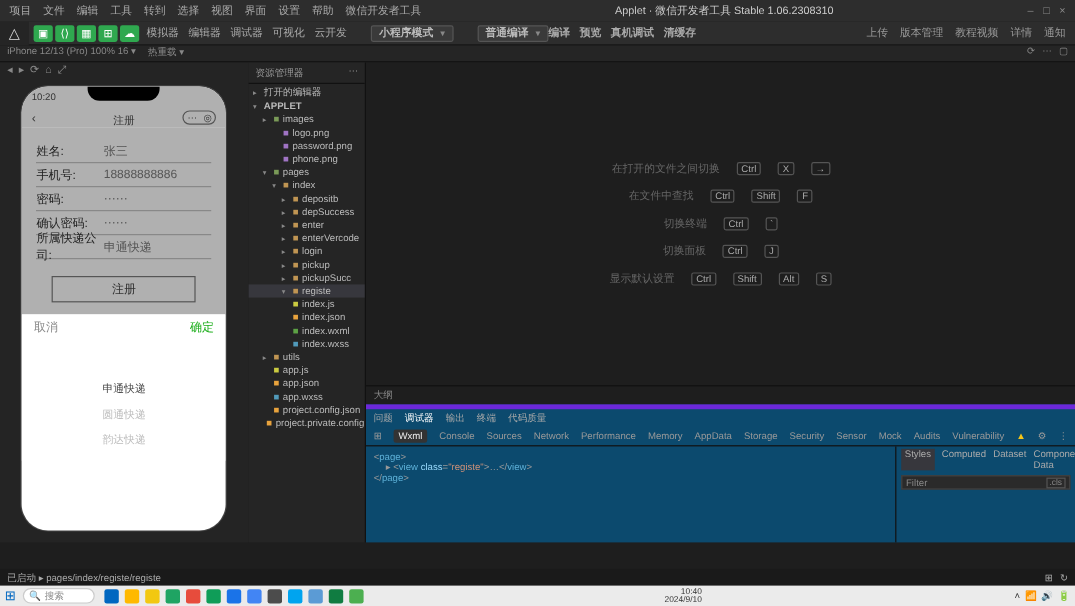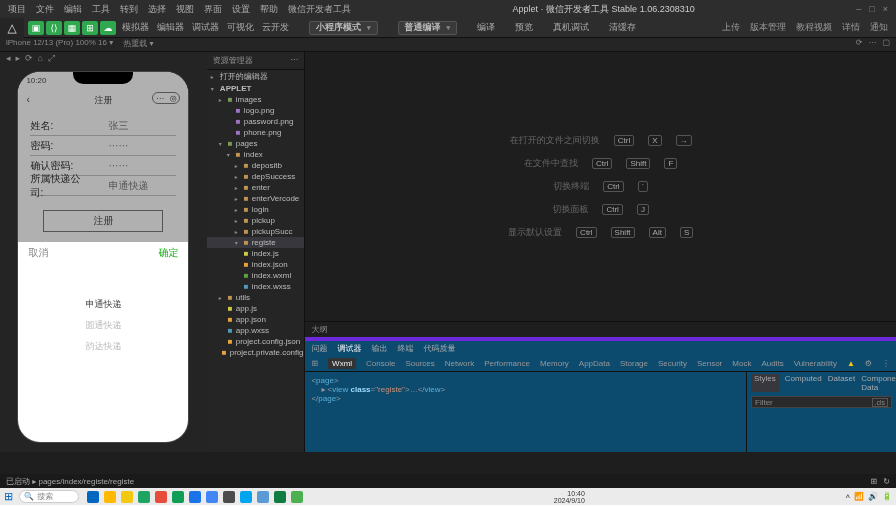--- a/index.html
+++ b/index.html
@@ -8,39 +8,39 @@
 .menu { display:flex; gap:10px; padding-left:8px;}
 .titlecenter { flex:1; text-align:center; color:#ccc;}
 .winbtns { display:flex; gap:8px; padding-right:8px; color:#888;}
 .toolbar { height:20px; background:#2d2d2d; display:flex; align-items:center; border-bottom:1px solid #111;}
 .logo { width:24px; height:20px; display:flex; align-items:center; justify-content:center; font-size:12px; color:#ddd; background:#252525;}
 .grnbtns { display:flex; gap:2px; margin-left:4px;}
 .grn { background:#2fa84f; color:#fff; width:16px; height:14px; font-size:9px; display:flex; align-items:center; justify-content:center; border-radius:2px;}
 .tlabels { display:flex; gap:8px; margin-left:6px; color:#aaa; font-size:9px;}
 .combo { margin-left:20px; background:#3a3a3a; border:1px solid #555; height:14px; padding:0 6px; display:flex; align-items:center; gap:6px; font-size:9px; color:#bbb; border-radius:2px;font-weight:bold;}
 .combo .arr { font-size:7px; color:#888;}
-.rlabels { margin-left:20px; display:flex; gap:20px; font-size:9px; color:#aaa;}
+.rlabels { margin-left:0; display:flex; gap:8px; font-size:9px; color:#aaa;font-weight:bold;}
 .ricons { margin-left:auto; display:flex; gap:10px; padding-right:8px; color:#999; font-size:9px;}
 .subbar { height:14px; background:#252525; display:flex; font-size:8px; color:#888; border-bottom:1px solid #111;}
 .subbar .l { padding-left:6px;}
 .subbar .ico { margin-left:auto; display:flex; gap:6px; padding-right:6px;}
 .body { display:flex; height:400px;}
 .simcol { width:210px; background:#242424; display:flex; flex-direction:column; align-items:center;}
 .simtools { width:100%; height:12px; display:flex; align-items:center; gap:5px; color:#888; font-size:9px; padding-left:6px;}
 .phone { margin-top:8px; width:170px; height:370px; background:#fff; border-radius:22px; position:relative; overflow:hidden; box-shadow:0 0 0 1px #444;}
 .phonetop { height:34px; background:#b0b0b0; position:relative;}
 .notch { position:absolute; top:0; left:50%; transform:translateX(-50%); width:60px; height:12px; background:#000; border-radius:0 0 10px 10px;}
 .ptime { position:absolute; top:4px; left:8px; font-size:8px; color:#333;}
 .capsule { position:absolute; top:20px; right:8px; width:28px; height:12px; border-radius:6px; border:1px solid #555; display:flex; align-items:center; justify-content:space-around; font-size:8px; color:#333;}
 .ptitle { position:absolute; top:22px; left:50%; transform:translateX(-50%); font-size:9px; color:#333;}
 .pback { position:absolute; top:22px; left:8px; font-size:10px; color:#333;}
 .pform { background:#b0b0b0; padding:10px 12px; font-size:10px; color:#222;}
 .prow { display:flex; align-items:center; height:20px; border-bottom:1px solid #888;}
 .prow .lab { width:56px;}
-.prow .val { color:#555;margin-left:22px;}
+.prow .val { color:#555;}
 .pbtn { margin:14px auto 0; width:120px; height:22px; border:1px solid #555; display:flex; align-items:center; justify-content:center; font-size:10px; color:#333; background:transparent;}
 .picker { background:#fff; }
 .pickerbar { display:flex; justify-content:space-between; padding:4px 10px; font-size:10px;}
 .cancel { color:#888;}
 .confirm { color:#1aad19;}
 .pickarea { height:100px; position:relative;}
 .pickopt { text-align:center; font-size:9px; color:#444; padding:4px 0;}
 .filecol { width:100px; background:#252525; font-size:8px; color:#bbb; overflow:hidden; border-right:1px solid #111;}
 .fhead { padding:3px 6px; color:#999; display:flex; justify-content:space-between; border-bottom:1px solid #111;}
 .fnode { padding:1px 4px; display:flex; align-items:center; gap:3px; white-space:nowrap; cursor:default;}
@@ -59,21 +59,21 @@
 .phrow { display:flex; gap:14px; align-items:center;}
 .key { border:1px solid #555; border-radius:2px; padding:0 3px; font-size:8px; color:#aaa;}
 .bottom { height:16px; background:#1e1e1e; border-top:1px solid #111; display:flex; align-items:center; padding-left:6px; gap:8px; font-size:8px; color:#888;}
 .devtools { height:115px; background:#0c4a6e; border-top:4px solid #6d28d9; display:flex; flex-direction:column; font-size:8px;}
 .dtabs { display:flex; align-items:center; gap:10px; padding:2px 6px; color:#aaa;}
 .dtabs .act { color:#fff;}
 .dtabs2 { display:flex; align-items:center; gap:10px; padding:2px 6px; color:#999; border-bottom:1px solid #111;}
 .dtabs2 .act2 { background:#333; padding:1px 4px; color:#eee; border-radius:2px;}
 .dbody { flex:1; display:flex;}
 .dcode { flex:1; padding:4px 6px; color:#999; font-family:monospace;}
-.dcode .tag{ color:#5db0d7;} .dcode .attr{color:#9cdcfe;font-weight:bold;} .dcode .str{color:#ce9178;}
+.dcode .tag{ color:#5db0d7;} .dcode .attr{color:#9cdcfe;} .dcode .str{color:#ce9178;}
 .dside { width:150px; border-left:1px solid #111; display:flex; flex-direction:column;}
 .dstabs { display:flex; gap:6px; padding:2px 4px; font-size:8px; color:#aaa;}
 .dstabs .act3{ background:#37373d; padding:0 3px;}
 .dfilter { margin:2px 4px; background:#2a2a2a; border:1px solid #444; height:12px; display:flex; align-items:center; justify-content:space-between; padding:0 3px; color:#888;}
 .cls { border:1px solid #555; padding:0 2px; font-size:7px;}
 .statusbar { position:absolute; bottom:17px; left:0; right:0; height:14px; background:#1a1a1a; display:flex; align-items:center; font-size:8px; color:#aaa; padding:0 6px;}
 .statusbar .r { margin-left:auto; display:flex; gap:6px;}
 .taskbar { position:absolute; bottom:0; left:0; right:0; height:17px; background:#ebebeb; display:flex; align-items:center; padding:0 4px; font-size:8px; color:#333;}
 .search { background:#fff; border:1px solid #ccc; border-radius:8px; height:13px; width:60px; display:flex; align-items:center; padding-left:4px; color:#888; gap:3px; margin-left:6px;}
 .ticons { display:flex; gap:5px; margin-left:8px;}
@@ -174,20 +174,24 @@
         <div class="ptitle">注册</div>
         <div class="capsule">
             <span>⋯</span>
             <span>◎</span>
           </div>
       </div>
       <div class="pform" id="pform">
           <div class="prow">
             <span class="lab">姓名:</span>
             <span class="val">张三</span>
+          </div>
+          <div class="prow">
+            <span class="lab">手机号:</span>
+            <span class="val">18888888886</span>
           </div>
           <div class="prow">
             <span class="lab">密码:</span>
             <span class="val">······</span>
           </div>
           <div class="prow">
             <span class="lab">确认密码:</span>
             <span class="val">······</span>
           </div>
           <div class="prow">

